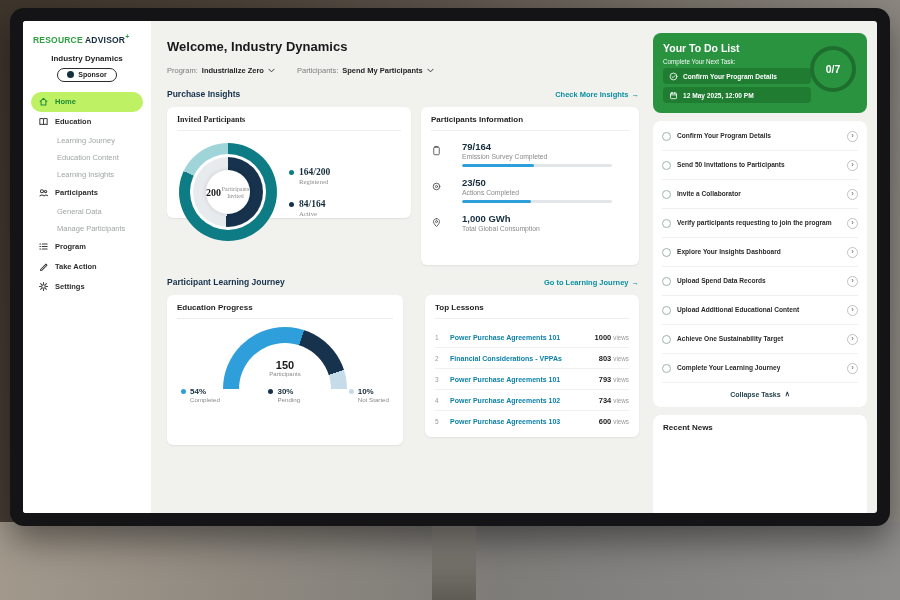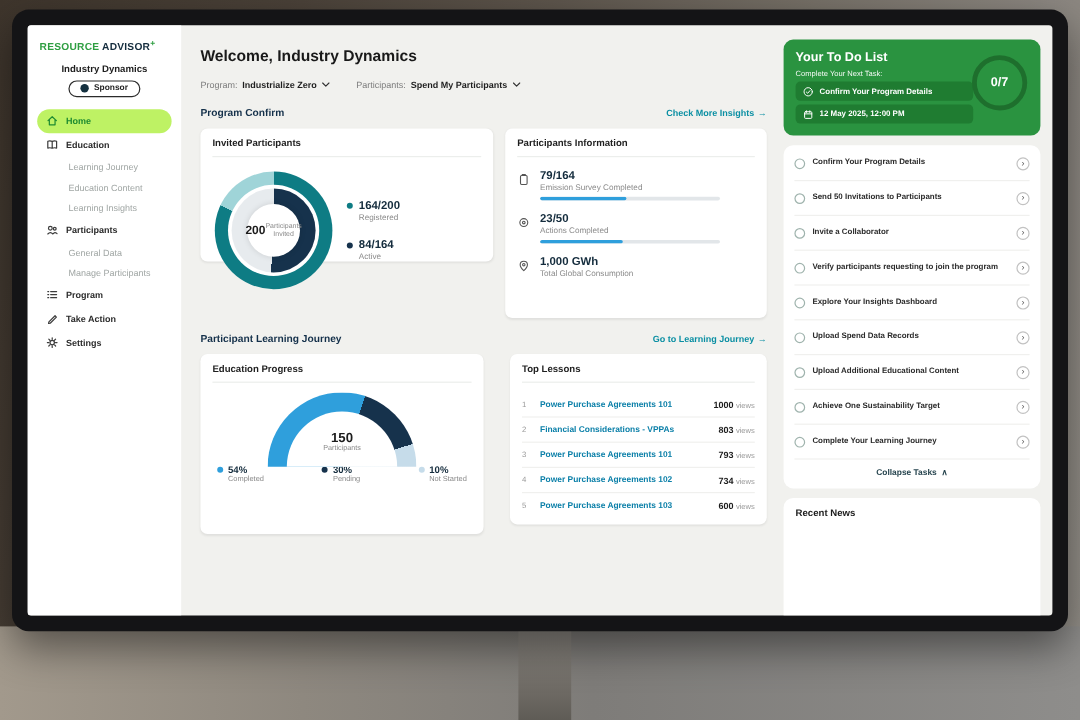--- a/index.html
+++ b/index.html
@@ -42,39 +42,39 @@
   .filter-value{margin-left:4px;font-weight:bold;color:#1f1f1f;}
   .chevron{margin-left:4px;display:flex;}
   .chevron svg{width:7px;height:5px;stroke:#333;fill:none;stroke-width:1.1;stroke-linecap:round;stroke-linejoin:round;}
   .section-row{display:flex;align-items:center;justify-content:space-between;margin:0 0 8px;}
   .section-title{font-size:8.5px;font-weight:bold;color:#14304a;}
   .section-link{display:flex;align-items:center;gap:3px;font-size:7.5px;font-weight:bold;color:#0a8fa3;cursor:pointer;}
   .cards-row{display:flex;gap:10px;margin-bottom:12px;}
   .card{background:#fff;border-radius:6px;box-shadow:0 1px 2px rgba(0,0,0,.07);padding:8px 10px;}
   .card-title{font-size:8px;font-weight:bold;color:#1f1f1f;padding-bottom:6px;border-bottom:1px solid #eceeec;margin-bottom:8px;}
 
-  .card-invited{width:244px;height:111px;}
+  .card-invited{width:244px;height:111px;font-family:Liberation Serif, serif;}
   .invited-body{display:flex;align-items:center;gap:12px;padding:4px 2px;}
   .donut{position:relative;width:98px;height:98px;flex-shrink:0;}
   .donut-outer{position:absolute;inset:0;border-radius:50%;}
   .donut-gap{position:absolute;inset:11px;border-radius:50%;background:#fff;}
   .donut-inner{position:absolute;inset:14px;border-radius:50%;}
   .donut-hole{position:absolute;inset:27px;border-radius:50%;background:#fff;box-shadow:0 0 5px rgba(0,0,0,.12);
     display:flex;flex-direction:row;align-items:center;justify-content:center;text-align:center;}
   .donut-value{font-size:10px;font-weight:bold;color:#1c1c1c;}
   .donut-label{font-size:5.8px;color:#8a8a8a;line-height:1.15;margin-top:1px;max-width:38px;}
   .legend-col{display:flex;flex-direction:column;gap:14px;}
   .legend-item{display:flex;gap:5px;}
   .legend-dot{width:5px;height:5px;border-radius:50%;margin-top:3px;flex-shrink:0;}
   .legend-value{font-size:9.5px;font-weight:bold;color:#142c3d;}
   .legend-label{font-size:6.8px;color:#8a8a8a;margin-top:1px;}
 
   .card-info{flex:1;height:158px;}
   .info-rows{display:flex;flex-direction:column;gap:10px;padding-top:2px;}
-  .info-row{display:flex;gap:8px;}
+  .info-row{display:flex;gap:20px;}
   .info-icon{width:11px;height:11px;margin-top:1px;flex-shrink:0;}
   .info-icon svg{width:11px;height:11px;stroke:#555;fill:none;stroke-width:1;stroke-linecap:round;stroke-linejoin:round;}
   .info-value{font-size:9.5px;font-weight:bold;color:#142c3d;}
   .info-label{font-size:6.8px;color:#8a8a8a;margin:1px 0 4px;}
   .bar-track{width:150px;height:3px;border-radius:2px;background:#e2e6e9;overflow:hidden;}
   .bar-fill{height:100%;border-radius:2px;background:#2f9fdc;}
 
   .card-education{width:236px;height:150px;}
   .gauge-area{position:relative;width:124px;margin:4px auto 0;}
   .gauge-wrap{position:relative;width:124px;height:62px;overflow:hidden;}
@@ -225,21 +225,21 @@
             <span class="filter-value">Spend My Participants</span>
             <span class="chevron">
                 <svg viewBox="0 0 8 5">
                   <path d="M1 1 L4 4 L7 1"></path>
                 </svg>
               </span>
           </div>
         </div>
 
         <div class="section-row">
-          <span class="section-title">Program Confirm</span>
+          <span class="section-title">Purchase Insights</span>
           <span class="section-link">
             <span>Check More Insights</span>
             <span>→</span>
           </span>
         </div>
 
         <div class="cards-row">
           <div class="card card-invited">
             <div class="card-title">Invited Participants</div>
             <div class="invited-body">

